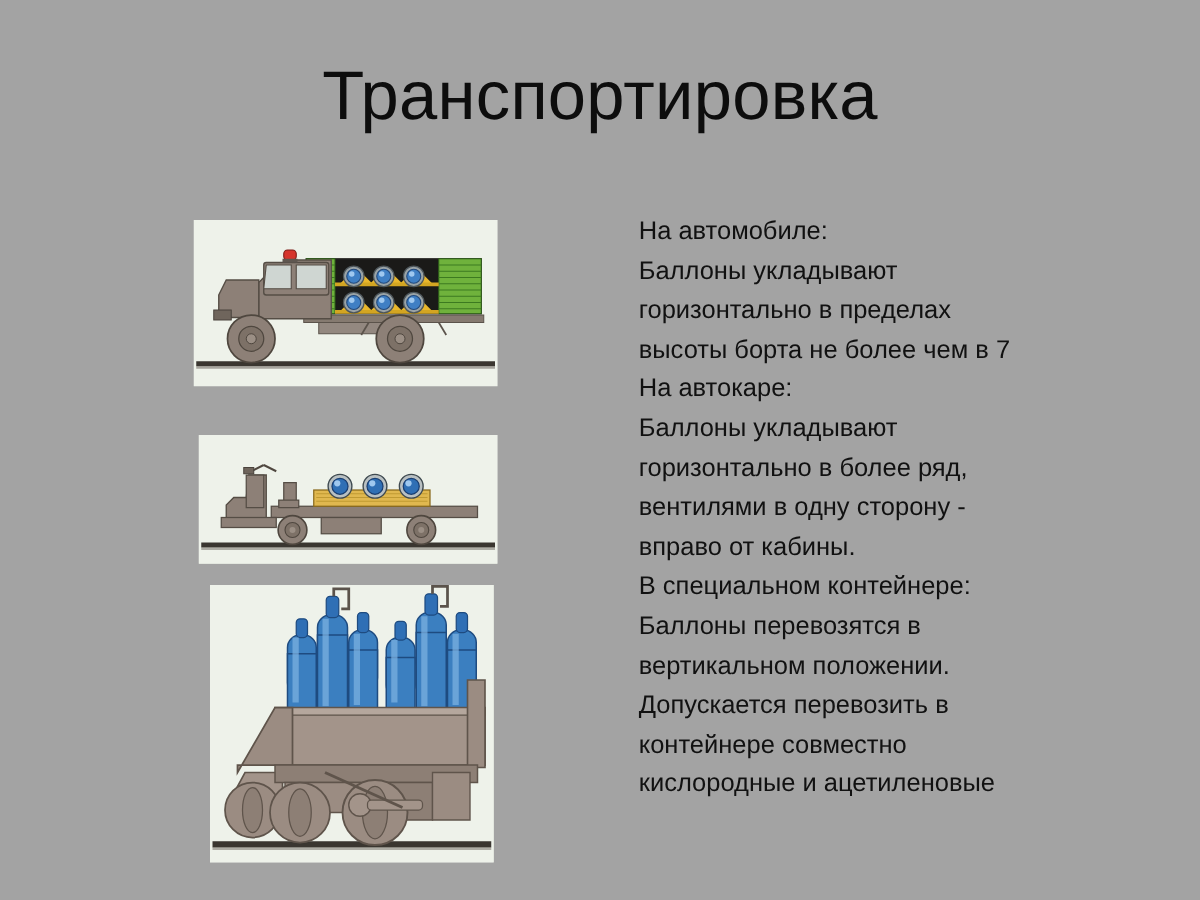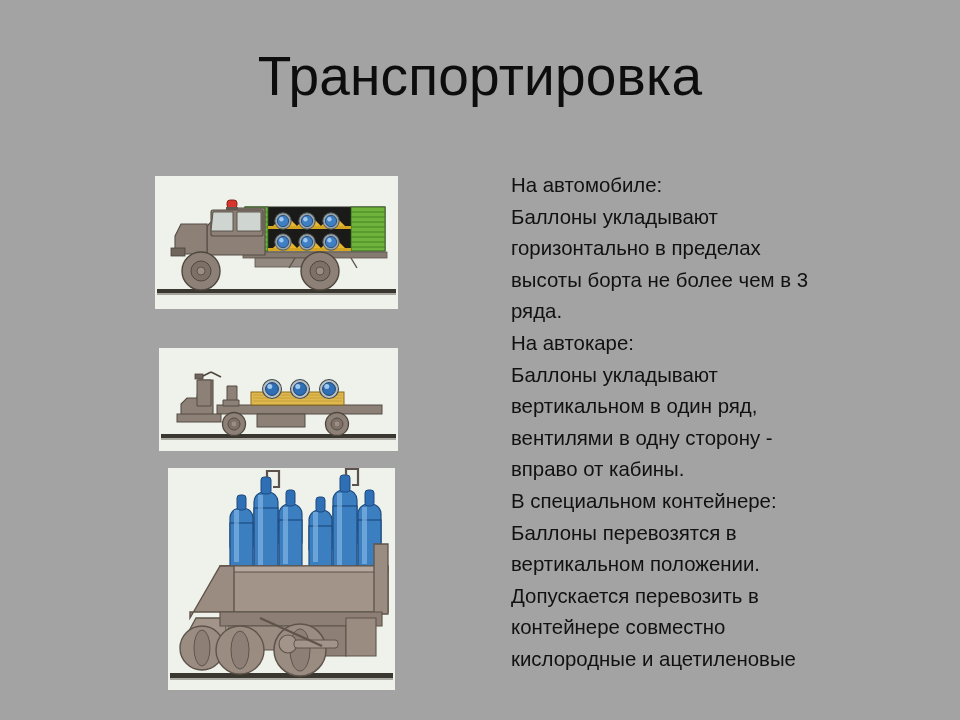--- a/index.html
+++ b/index.html
@@ -342,25 +342,24 @@
           <path d="M92,150 l62,28" stroke="#5f544b" stroke-width="2.4" fill="none"></path>
         </g>
       </svg>
     </div>
   </div>
 
   <div class="body-text">
     <span class="line">На автомобиле:</span>
     <span class="line">Баллоны укладывают</span>
     <span class="line">горизонтально в пределах</span>
-    <span class="line">высоты борта не более чем в 3</span>
-    <span class="line">ряда.</span>
+    <span class="line">высоты борта не более чем в 7</span>
     <span class="line">На автокаре:</span>
     <span class="line">Баллоны укладывают</span>
-    <span class="line">вертикальном в один ряд,</span>
+    <span class="line">горизонтально в более ряд,</span>
     <span class="line">вентилями в одну сторону -</span>
     <span class="line">вправо от кабины.</span>
     <span class="line">В специальном контейнере:</span>
     <span class="line">Баллоны перевозятся в</span>
     <span class="line">вертикальном положении.</span>
     <span class="line">Допускается перевозить в</span>
     <span class="line">контейнере совместно</span>
     <span class="line">кислородные и ацетиленовые</span>
   </div>
 

